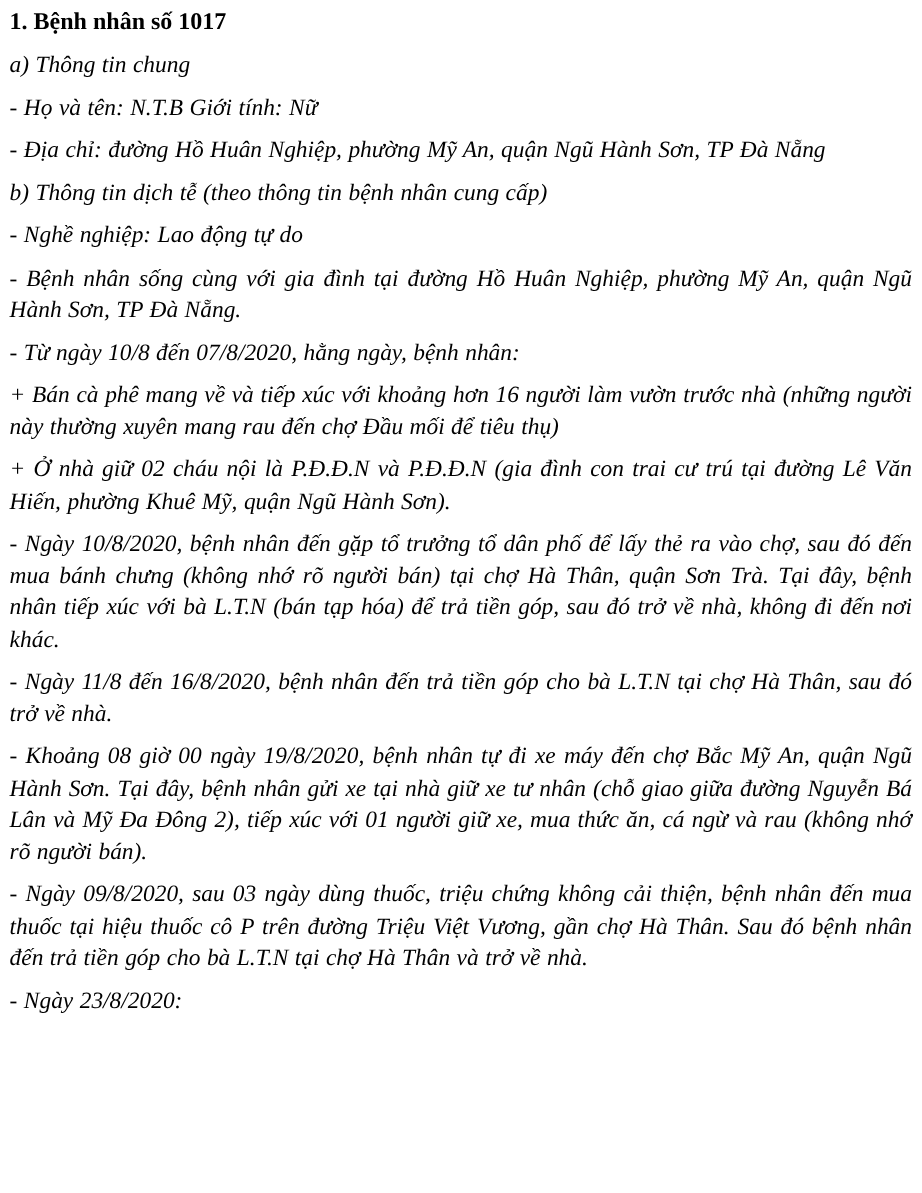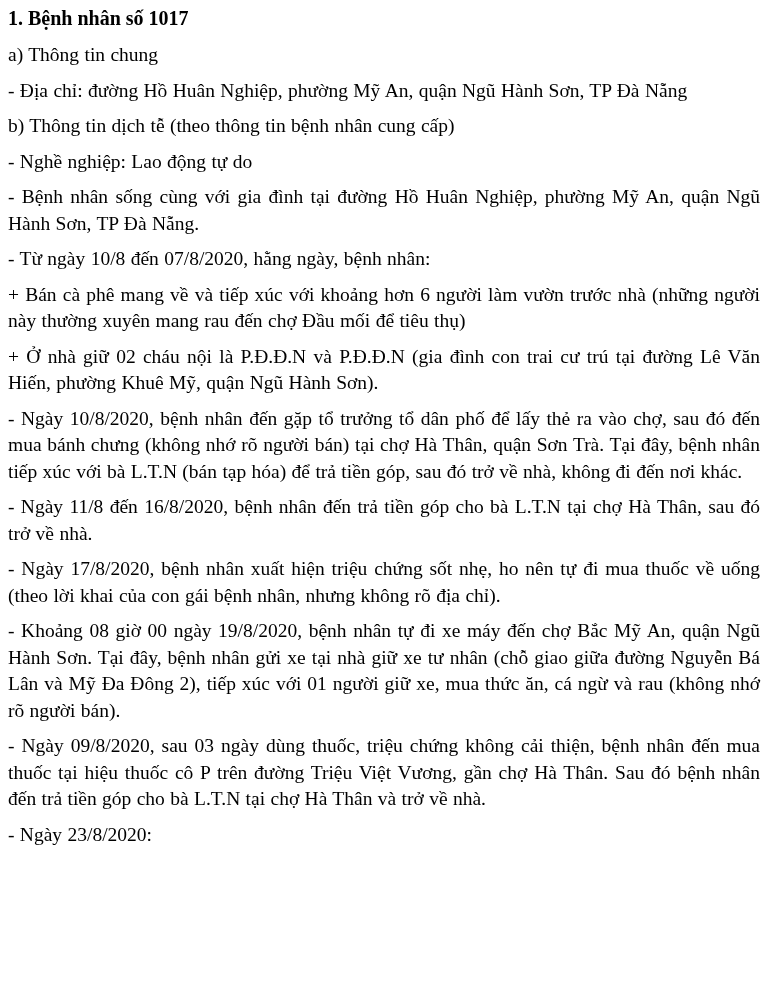--- a/index.html
+++ b/index.html
@@ -27,35 +27,36 @@
     font-weight: bold;
     margin: 0 0 11px 0;
     text-align: left;
   }
   .para {
     font-size: 19.5px;
     line-height: 26.5px;
     margin: 0 0 9px 0;
     text-align: justify;
     word-spacing: 0.5px;
+    font-style: italic;
   }
 </style>
 </head>
 <body>
 
 <div class="page">
   <h1 class="doc-title">1. Bệnh nhân số 1017</h1>
 
   <p class="para">a) Thông tin chung</p>
+  <p class="para">- Họ và tên: N.T.B Giới tính: Nữ</p>
   <p class="para">- Địa chỉ: đường Hồ Huân Nghiệp, phường Mỹ An, quận Ngũ Hành Sơn, TP Đà Nẵng</p>
   <p class="para">b) Thông tin dịch tễ (theo thông tin bệnh nhân cung cấp)</p>
   <p class="para">- Nghề nghiệp: Lao động tự do</p>
   <p class="para">- Bệnh nhân sống cùng với gia đình tại đường Hồ Huân Nghiệp, phường Mỹ An, quận Ngũ Hành Sơn, TP Đà Nẵng.</p>
   <p class="para">- Từ ngày 10/8 đến 07/8/2020, hằng ngày, bệnh nhân:</p>
-  <p class="para">+ Bán cà phê mang về và tiếp xúc với khoảng hơn 6 người làm vườn trước nhà (những người này thường xuyên mang rau đến chợ Đầu mối để tiêu thụ)</p>
+  <p class="para">+ Bán cà phê mang về và tiếp xúc với khoảng hơn 16 người làm vườn trước nhà (những người này thường xuyên mang rau đến chợ Đầu mối để tiêu thụ)</p>
   <p class="para">+ Ở nhà giữ 02 cháu nội là P.Đ.Đ.N và P.Đ.Đ.N (gia đình con trai cư trú tại đường Lê Văn Hiến, phường Khuê Mỹ, quận Ngũ Hành Sơn).</p>
   <p class="para">- Ngày 10/8/2020, bệnh nhân đến gặp tổ trưởng tổ dân phố để lấy thẻ ra vào chợ, sau đó đến mua bánh chưng (không nhớ rõ người bán) tại chợ Hà Thân, quận Sơn Trà. Tại đây, bệnh nhân tiếp xúc với bà L.T.N (bán tạp hóa) để trả tiền góp, sau đó trở về nhà, không đi đến nơi khác.</p>
   <p class="para">- Ngày 11/8 đến 16/8/2020, bệnh nhân đến trả tiền góp cho bà L.T.N tại chợ Hà Thân, sau đó trở về nhà.</p>
-  <p class="para">- Ngày 17/8/2020, bệnh nhân xuất hiện triệu chứng sốt nhẹ, ho nên tự đi mua thuốc về uống (theo lời khai của con gái bệnh nhân, nhưng không rõ địa chỉ).</p>
   <p class="para">- Khoảng 08 giờ 00 ngày 19/8/2020, bệnh nhân tự đi xe máy đến chợ Bắc Mỹ An, quận Ngũ Hành Sơn. Tại đây, bệnh nhân gửi xe tại nhà giữ xe tư nhân (chỗ giao giữa đường Nguyễn Bá Lân và Mỹ Đa Đông 2), tiếp xúc với 01 người giữ xe, mua thức ăn, cá ngừ và rau (không nhớ rõ người bán).</p>
   <p class="para">- Ngày 09/8/2020, sau 03 ngày dùng thuốc, triệu chứng không cải thiện, bệnh nhân đến mua thuốc tại hiệu thuốc cô P trên đường Triệu Việt Vương, gần chợ Hà Thân. Sau đó bệnh nhân đến trả tiền góp cho bà L.T.N tại chợ Hà Thân và trở về nhà.</p>
   <p class="para">- Ngày 23/8/2020:</p>
 </div>
 
 </body></html>

